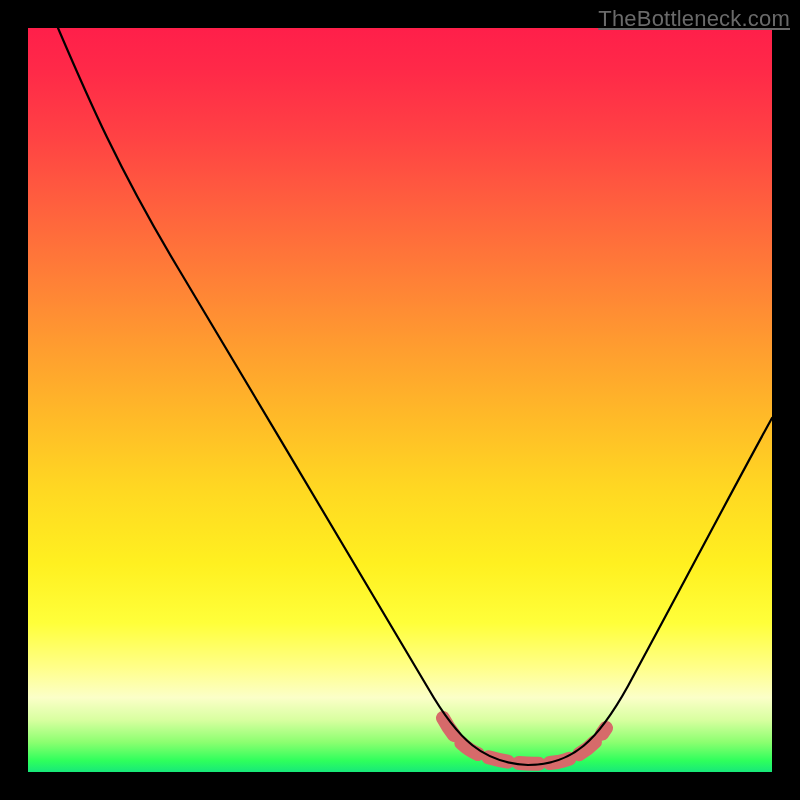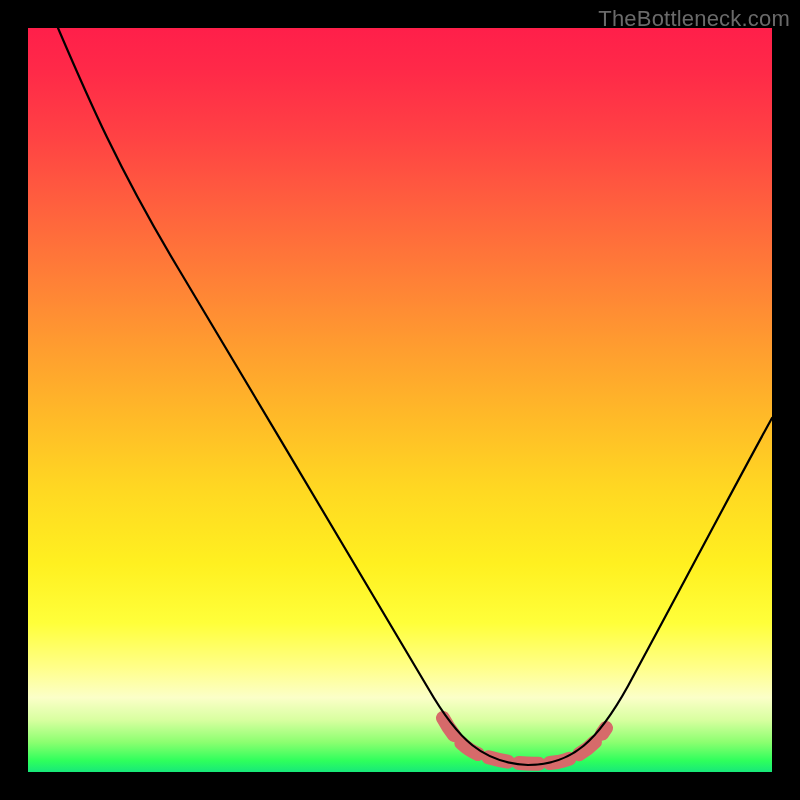--- a/index.html
+++ b/index.html
@@ -21,20 +21,21 @@
   }
   .watermark {
     position: absolute;
     top: 6px;
     right: 10px;
     color: #6a6a6a;
     font-size: 22px;
     font-weight: 500;
     letter-spacing: 0.2px;
     z-index: 50;
+    text-decoration: underline;
   }
   .plot-area {
     position: absolute;
     left: 28px;
     top: 28px;
     width: 744px;
     height: 744px;
     overflow: hidden;
   }
   .gradient {

